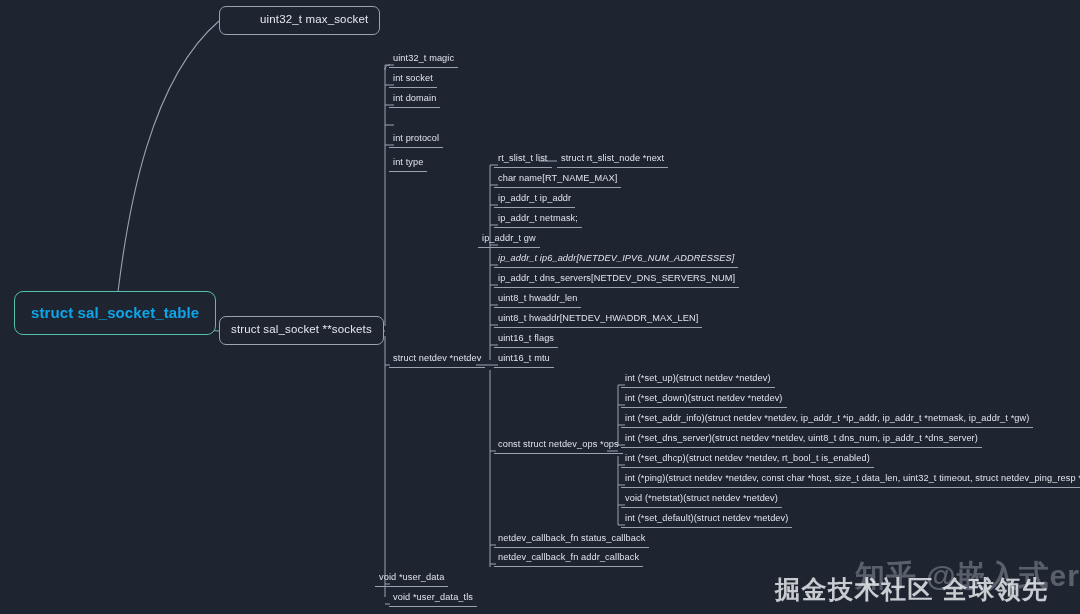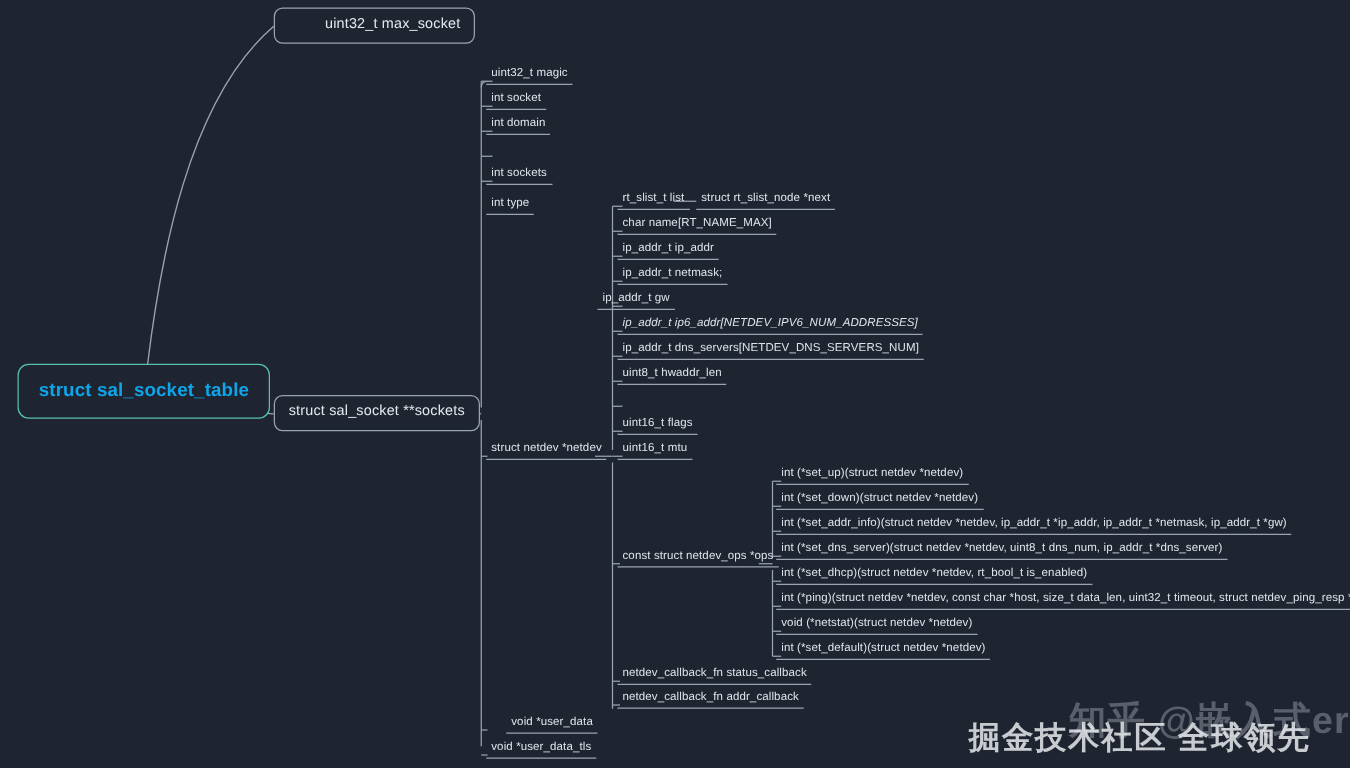--- a/index.html
+++ b/index.html
@@ -162,28 +162,28 @@
   <div class="node u-node" style="left:389px; top:74px;">
     <span>int socket</span>
   </div>
   <div class="node u-node" style="left:389px; top:94px;">
     <span>int domain</span>
   </div>
   <div class="node u-node" style="left:389px; top:114px;margin-top:44px;">
     <span>int type</span>
   </div>
   <div class="node u-node" style="left:389px; top:134px;">
-    <span>int sockets</span>
+    <span>int protocol</span>
   </div>
 
   <div class="node u-node" style="left:389px; top:354px;">
     <span>struct netdev *netdev</span>
   </div>
 
-  <div class="node u-node" style="left:405px; top:573px;">
+  <div class="node u-node" style="left:375px; top:573px;">
     <span>void *user_data</span>
   </div>
   <div class="node u-node" style="left:389px; top:593px;">
     <span>void *user_data_tls</span>
   </div>
 
   <div class="node u-node" style="left:494px; top:154px;">
     <span>rt_slist_t list</span>
   </div>
   <div class="node u-node" style="left:557px; top:154px;">
@@ -204,20 +204,23 @@
   </div>
   <div class="node u-node" style="left:494px; top:254px;font-style:italic;">
     <span>ip_addr_t ip6_addr[NETDEV_IPV6_NUM_ADDRESSES]</span>
   </div>
   <div class="node u-node" style="left:494px; top:274px;">
     <span>ip_addr_t dns_servers[NETDEV_DNS_SERVERS_NUM]</span>
   </div>
   <div class="node u-node" style="left:494px; top:294px;">
     <span>uint8_t hwaddr_len</span>
   </div>
+  <div class="node u-node" style="left:494px; top:314px;">
+    <span>uint8_t hwaddr[NETDEV_HWADDR_MAX_LEN]</span>
+  </div>
   <div class="node u-node" style="left:494px; top:334px;">
     <span>uint16_t flags</span>
   </div>
   <div class="node u-node" style="left:494px; top:354px;">
     <span>uint16_t mtu</span>
   </div>
 
   <div class="node u-node" style="left:494px; top:440px;">
     <span>const struct netdev_ops *ops</span>
   </div>

